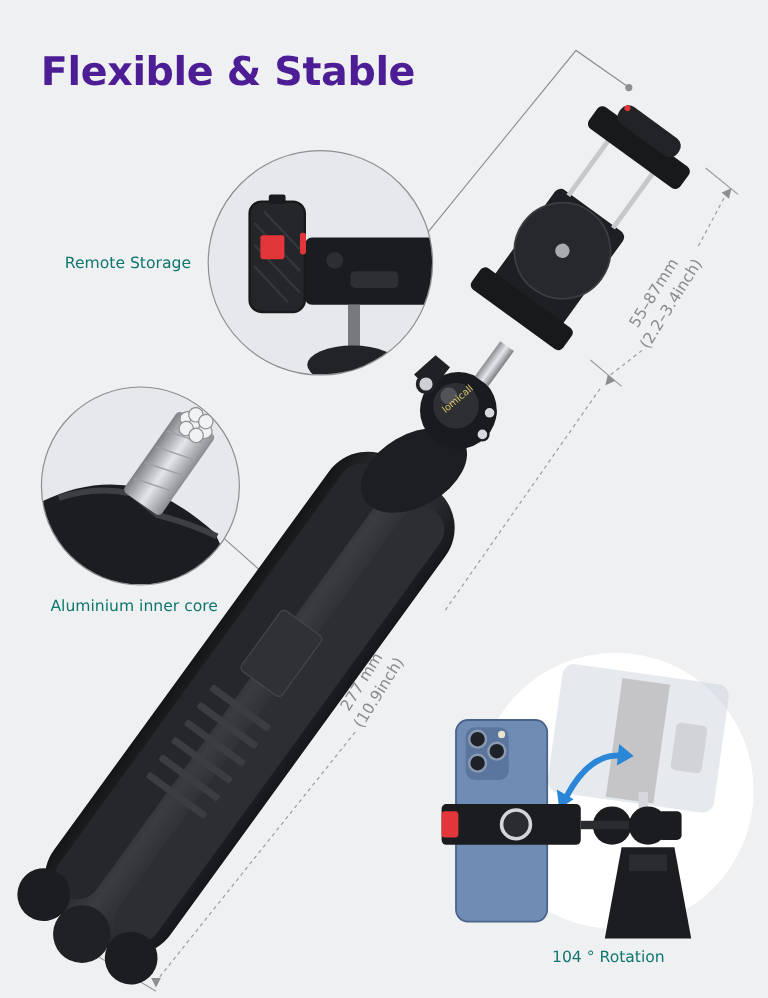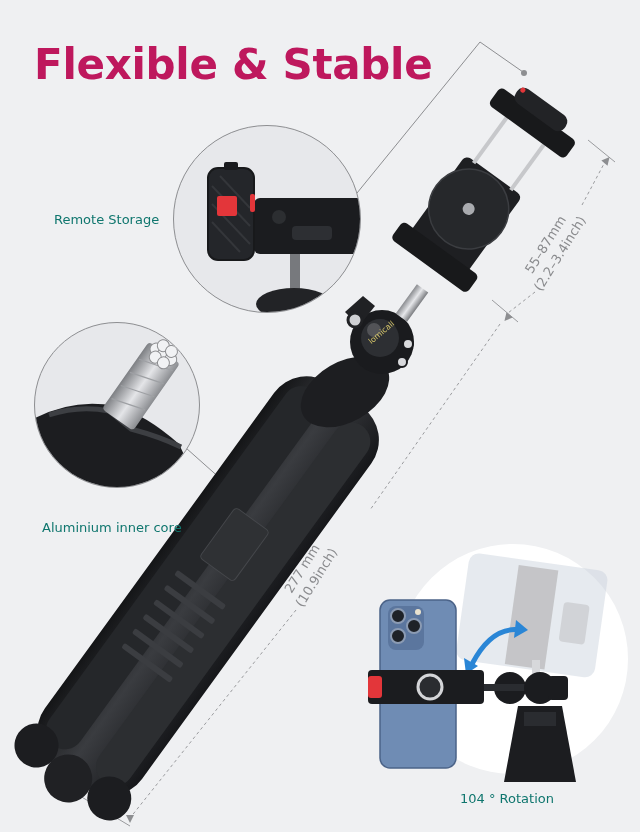--- a/index.html
+++ b/index.html
@@ -3,21 +3,21 @@
 <meta charset="utf-8">
 <style>
   html, body { margin:0; padding:0; }
   body {
     width:640px; height:832px; overflow:hidden; position:relative;
     background:#eff0f2;
     font-family:"DejaVu Sans", "Liberation Sans", sans-serif;
   }
   .abs { position:absolute; }
   .headline {
-    left:34px; top:40px; font-size:42px; font-weight:bold; color:#be185d;
+    left:34px; top:40px; font-size:33px; font-weight:bold; color:#4c1d95;
     letter-spacing:-0.3px; font-family:"DejaVu Sans", sans-serif;
   }
   .label { font-size:13px; color:#0f766e; font-family:"DejaVu Sans", sans-serif; white-space:nowrap; }
   .dim-text {
     font-size:13px; color:#8a8b8e; line-height:17px; text-align:center;
     font-family:"DejaVu Sans", sans-serif; white-space:nowrap;
   }
   .circle {
     border-radius:50%; border:1.5px solid #8d8e91; overflow:hidden; background:#e7e8eb;
   }
@@ -168,21 +168,21 @@
           <circle cx="101" cy="22" r="6"></circle>
           <circle cx="110" cy="22" r="6"></circle>
         <circle cx="96" cy="15" r="6"></circle>
           <circle cx="106" cy="15" r="6"></circle>
           <circle cx="96" cy="29" r="6"></circle>
           <circle cx="106" cy="29" r="6"></circle>
       </g>
     </g>
   </svg>
 </div>
-<div class="abs label" style="left:42px;top:520px;">Aluminium inner core</div>
+<div class="abs label" style="left:42px;top:498px;">Aluminium inner core</div>
 
 <div class="abs" style="left:398px;top:544px;width:230px;height:230px;border-radius:50%;background:#ffffff;"></div>
 <svg class="abs" style="left:360px;top:540px" width="280" height="250">
 
   <g opacity="0.45" transform="rotate(8 190 90)">
     <rect x="100" y="24" width="140" height="108" rx="10" fill="#c9d1dc"></rect>
     <rect x="150" y="30" width="40" height="100" fill="#7f8186"></rect>
     <rect x="200" y="60" width="26" height="40" rx="4" fill="#9aa0a8"></rect>
   </g>
   <rect x="172" y="120" width="8" height="30" fill="#d7d8db"></rect>

